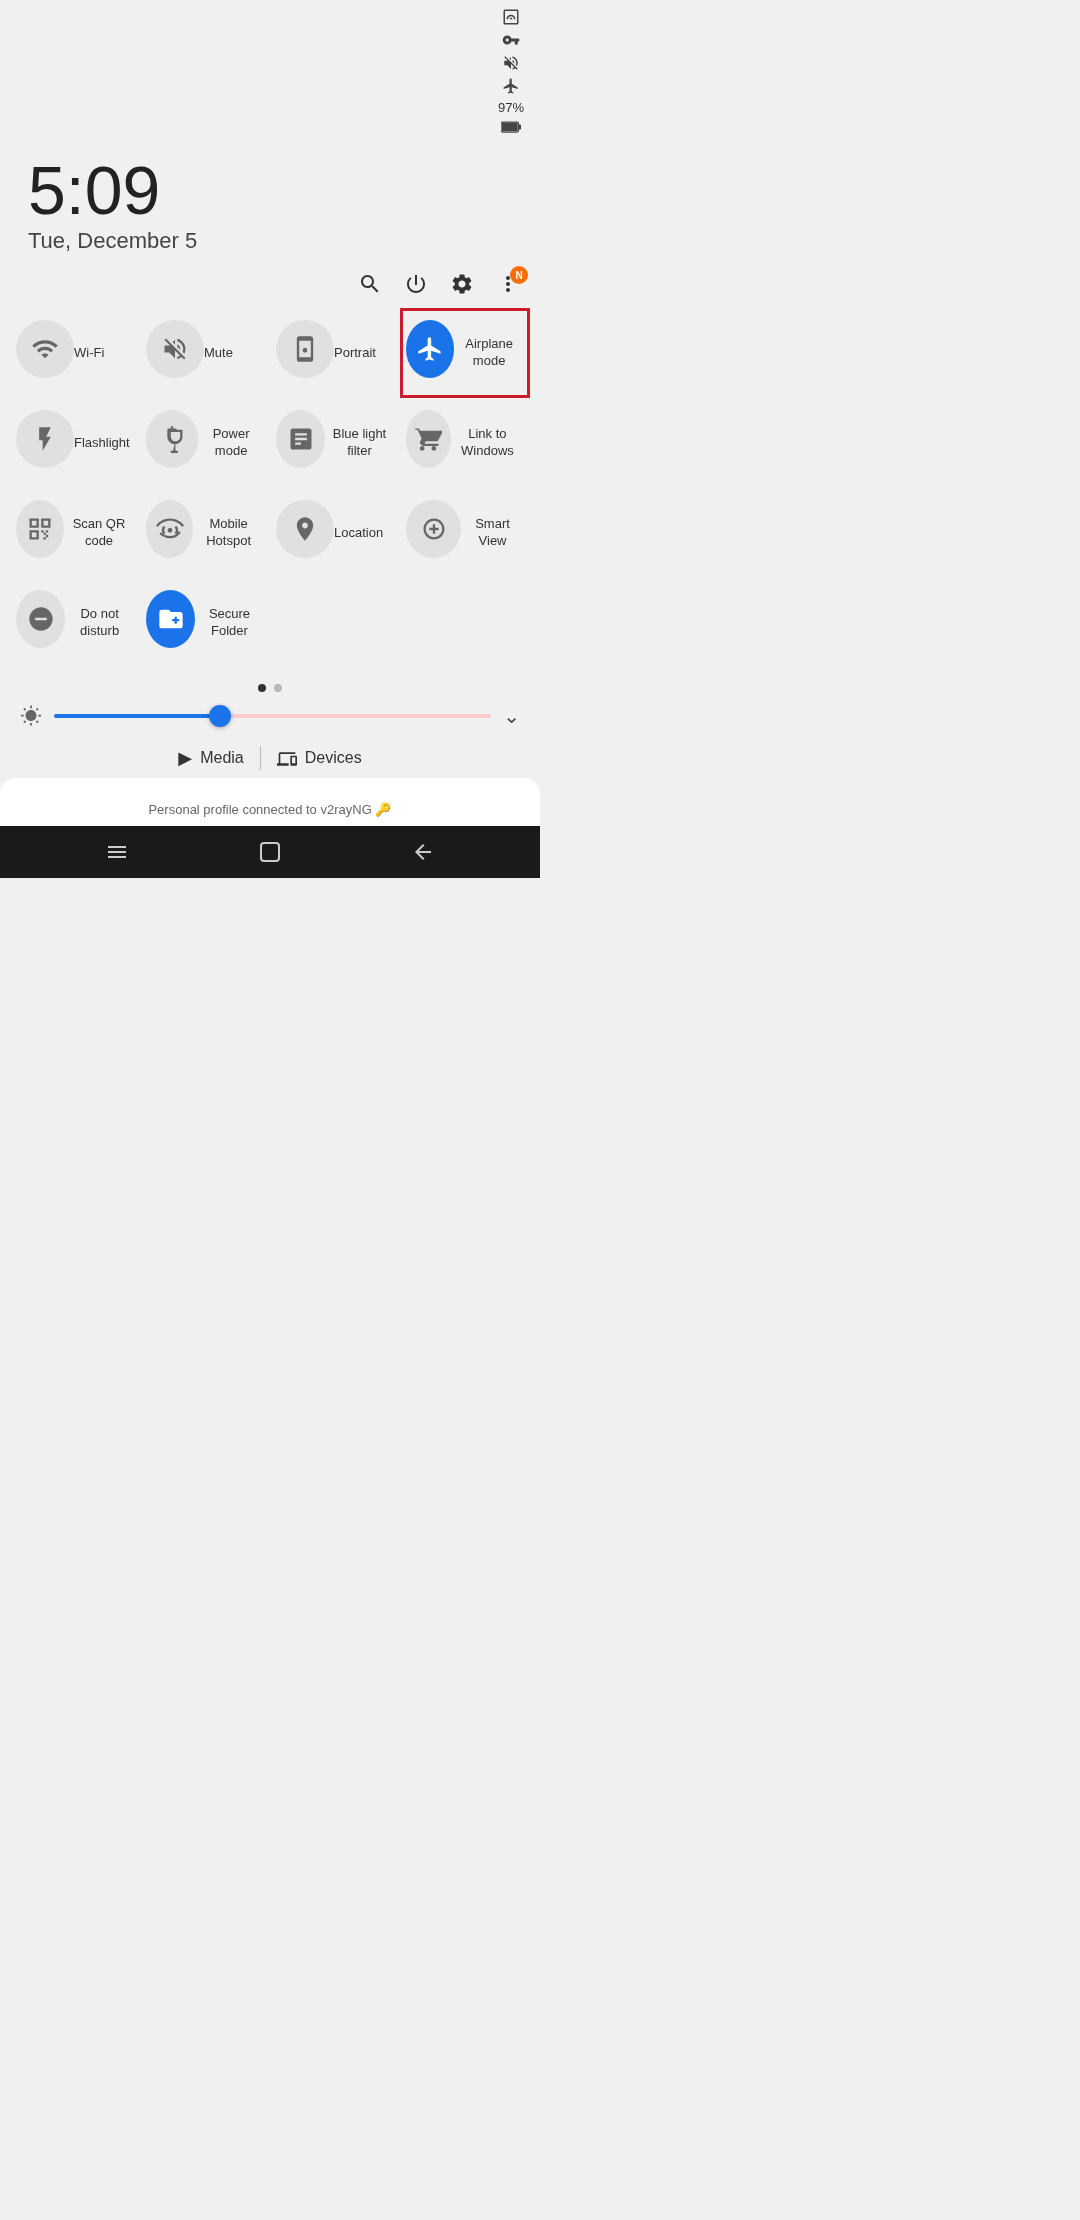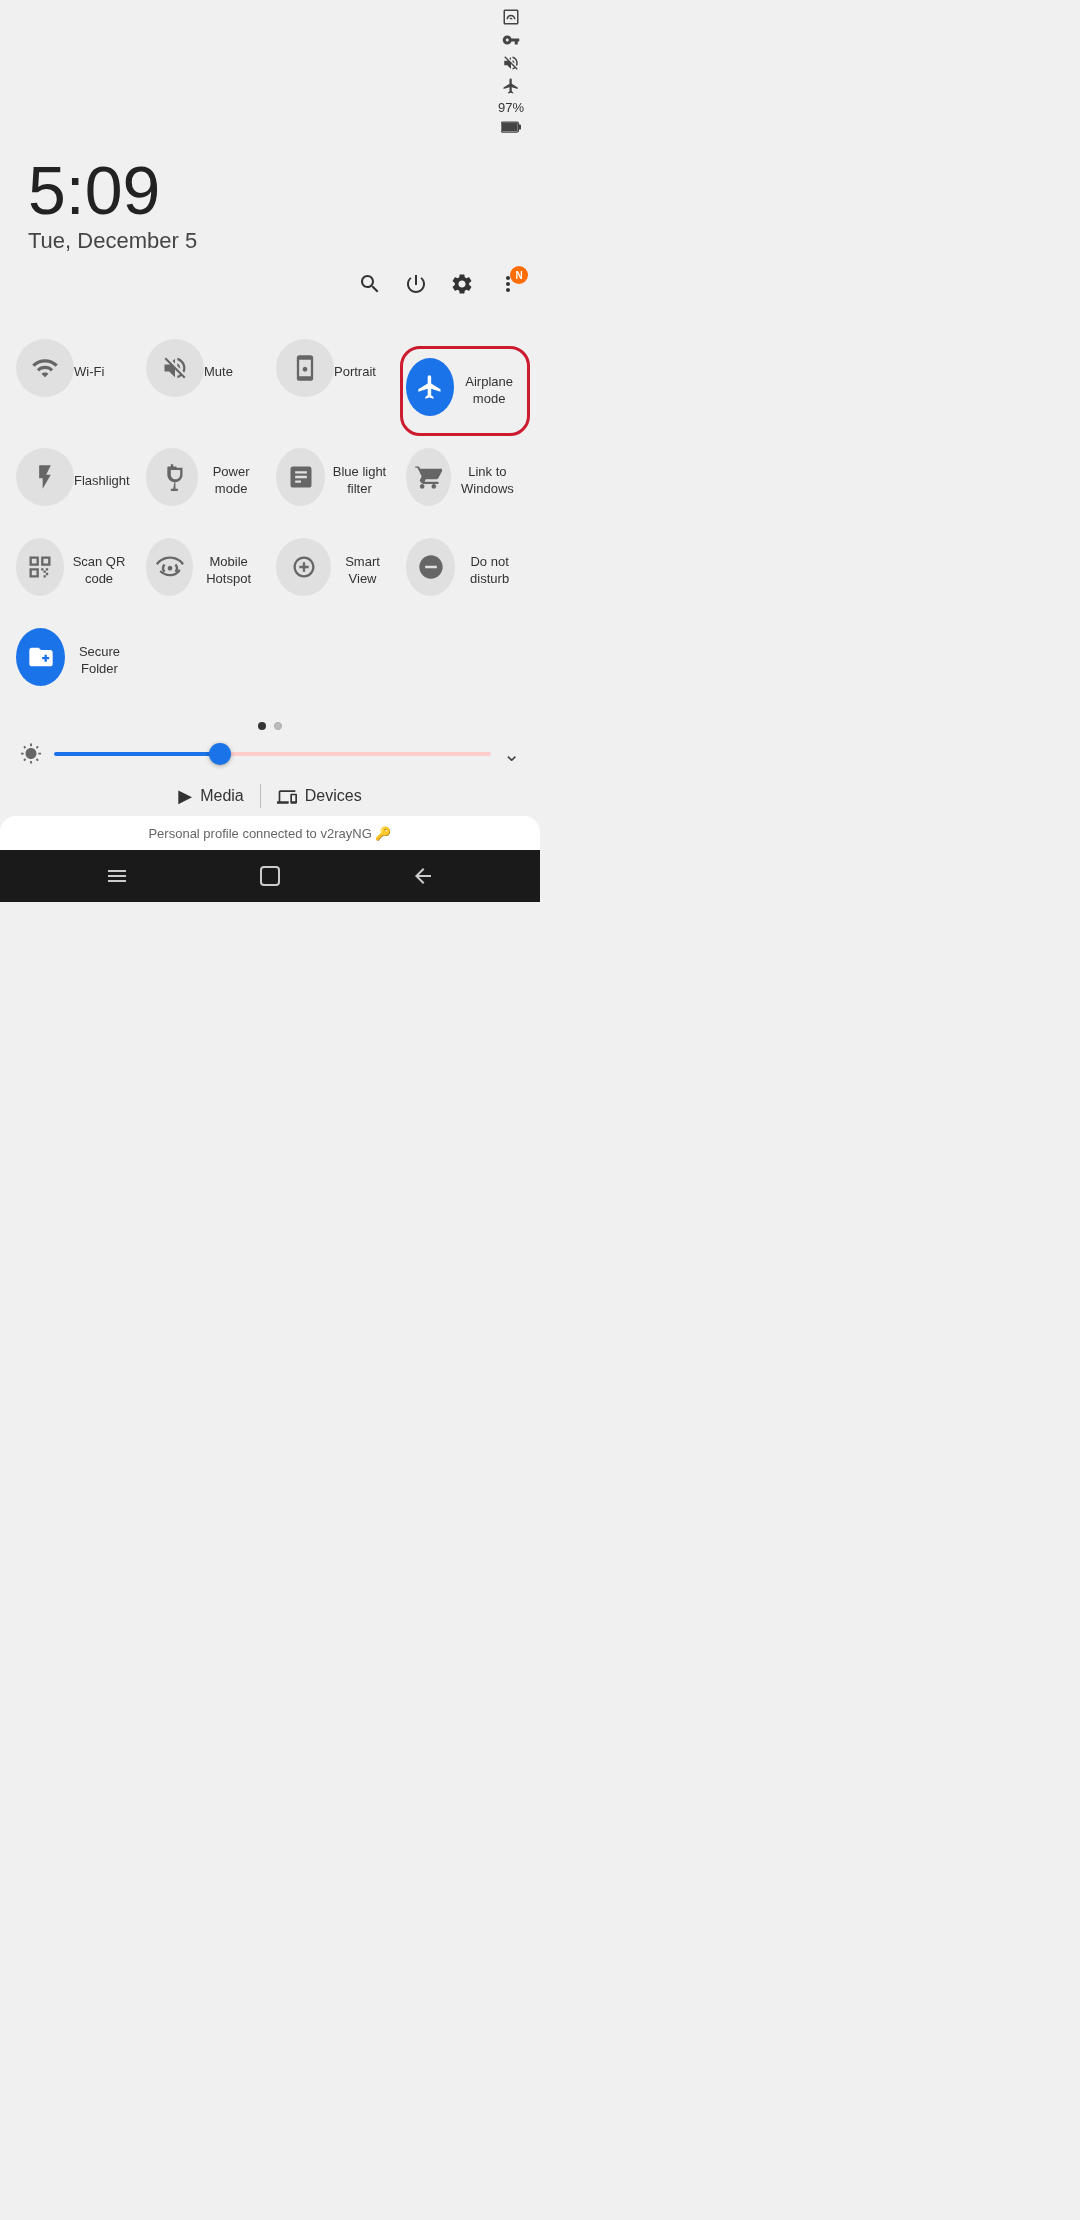--- a/index.html
+++ b/index.html
@@ -90,22 +90,21 @@
       display: flex;
       flex-direction: row;
       align-items: center;
       padding: 12px 6px;
       cursor: pointer;
       border-radius: 12px;
     }
     .qs-tile.active-tile {
       outline: 3px solid #cc1a2e;
       outline-offset: -3px;
-      border-radius: 20px;
-      margin-top: 38px;
+      border-radius: 0;
     }
     .tile-icon-circle {
       width: 58px;
       height: 58px;
       border-radius: 50%;
       background: #e0e0e0;
       display: flex;
       align-items: center;
       justify-content: center;
       margin-bottom: 8px;
@@ -188,21 +187,21 @@
       width: 1px;
       height: 24px;
       background: #bbb;
     }
     .bottom-btn-icon { font-size: 18px; }
 
     
     .status-footer {
       background: #fff;
       border-radius: 16px 16px 0 0;
-      padding: 8px 20px 8px;
+      padding: 22px 20px 8px;
       text-align: center;
     }
     .vpn-text {
       font-size: 13px;
       color: #666;
     }
 
     
     .nav-bar {
       background: #1a1a1a;
@@ -366,20 +365,28 @@
 
   <div class="qs-tile">
     <div class="tile-icon-circle">
       <svg width="28" height="28" viewBox="0 0 24 24" fill="#666">
           <path d="M12 11c-1.1 0-2 .9-2 2s.9 2 2 2 2-.9 2-2-.9-2-2-2zm-5.29-1.71C5.63 10.38 5 11.62 5 13c0 1.38.63 2.62 1.71 3.71l1.41-1.41C7.42 14.6 7 13.84 7 13s.42-1.6 1.12-2.3l-1.41-1.41zm10.58 0l-1.41 1.41C16.58 11.4 17 12.16 17 13s-.42 1.6-1.12 2.3l1.41 1.41C18.37 15.62 19 14.38 19 13c0-1.38-.63-2.62-1.71-3.71zM12 3C7.03 3 2.54 5.34 0 9l1.66 1.23C3.78 7.01 7.71 5 12 5s8.22 2.01 10.34 5.23L24 9c-2.54-3.66-7.03-6-12-6zM4.29 14.71l-1.41 1.41C4.91 18.07 8.33 20 12 20c3.67 0 7.09-1.93 9.12-4.88l-1.41-1.41C18.1 16.38 15.21 18 12 18s-6.1-1.62-7.71-3.29z"></path>
         </svg>
     </div>
     <span class="tile-label">Mobile Hotspot</span>
   </div>
 
+  <div class="qs-tile">
+    <div class="tile-icon-circle">
+      <svg width="28" height="28" viewBox="0 0 24 24" fill="#666">
+          <path d="M12 2C8.13 2 5 5.13 5 9c0 5.25 7 13 7 13s7-7.75 7-13c0-3.87-3.13-7-7-7zm0 9.5c-1.38 0-2.5-1.12-2.5-2.5s1.12-2.5 2.5-2.5 2.5 1.12 2.5 2.5-1.12 2.5-2.5 2.5z"></path>
+        </svg>
+    </div>
+    <span class="tile-label">Location</span>
+  </div>
 
   <div class="qs-tile">
     <div class="tile-icon-circle">
       <svg width="28" height="28" viewBox="0 0 24 24" fill="#666">
           <path d="M12 3c-4.97 0-9 4.03-9 9s4.03 9 9 9 9-4.03 9-9-4.03-9-9-9zm0 16c-3.86 0-7-3.14-7-7s3.14-7 7-7 7 3.14 7 7-3.14 7-7 7zm1-11h-2v3H8v2h3v3h2v-3h3v-2h-3z"></path>
         </svg>
     </div>
     <span class="tile-label">Smart View</span>
   </div>
 

